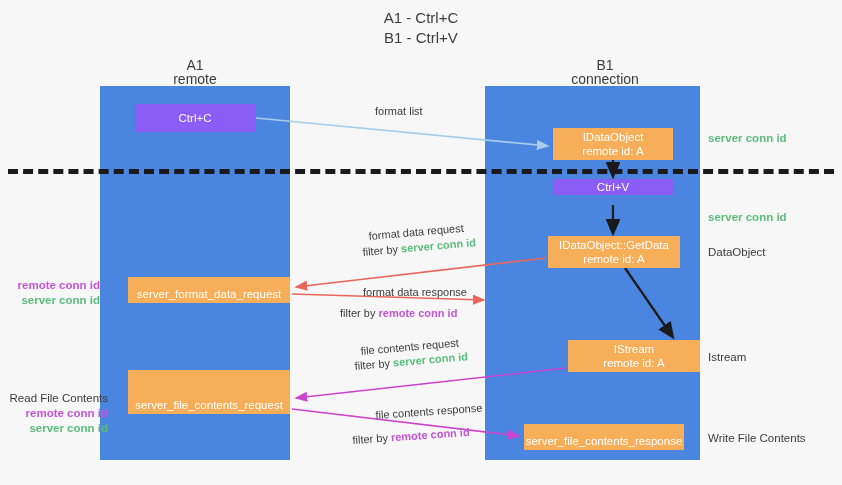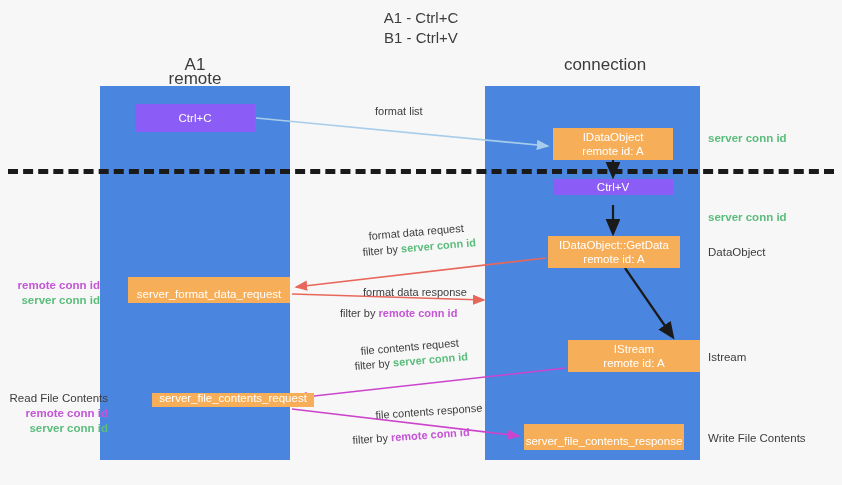--- a/index.html
+++ b/index.html
@@ -15,21 +15,21 @@
 
   
   #title{
     left:0;top:8px;width:842px;
     text-align:center;
     font-size:15px;line-height:20px;color:#3c3c3c;
   }
 
   
   .lane-head{
-    text-align:center;font-size:17px;line-height:14px;color:#3c3c3c;
+    text-align:center;font-size:14px;line-height:14px;color:#3c3c3c;
   }
   #head-a{left:135px;top:58px;width:120px;}
   #head-b{left:545px;top:58px;width:120px;}
 
   
   .lane{background:#4a86e0;}
   #lane-a{left:100px;top:86px;width:190px;height:374px;}
   #lane-b{left:485px;top:86px;width:215px;height:374px;}
 
   
@@ -47,21 +47,21 @@
   .green{background:#8b5cf6;}
   .orange{background:#f7ae59;align-items:flex-end;}
 
   #n-ctrlc{left:135px;top:104px;width:120px;height:28px;}
   #n-idataobject{left:553px;top:128px;width:120px;height:32px;}
   #n-ctrlv{left:553px;top:179px;width:120px;height:16px;}
   #n-getdata{left:548px;top:236px;width:132px;height:32px;}
   #n-istream{left:568px;top:340px;width:132px;height:32px;}
   #n-fmt-req{left:128px;top:277px;width:162px;height:26px;}
   #n-fmt-res{left:489px;top:288px;width:157px;height:26px;}
-  #n-file-req{left:128px;top:393px;width:162px;height:14px;margin-left:24px;}
+  #n-file-req{left:128px;top:370px;width:162px;height:44px;}
   #n-file-res{left:524px;top:424px;width:160px;height:26px;}
 
   
   .note{font-size:11.5px;line-height:15px;}
   .green-t{color:#5bbd7c;font-weight:bold;}
   .purple-t{color:#c455d6;font-weight:bold;}
   .plain-t{color:#3c3c3c;}
 
   #note-server-1{left:708px;top:131px;}
   #note-server-2{left:708px;top:210px;}
@@ -94,20 +94,21 @@
   <div class="abs" id="title">
     <div>A1 - Ctrl+C</div>
     <div>B1 - Ctrl+V</div>
   </div>
 
   <div class="abs lane-head" id="head-a">
     <div>A1</div>
     <div>remote</div>
   </div>
   <div class="abs lane-head" id="head-b">
+    <div>B1</div>
     <div>connection</div>
   </div>
 
   <div class="abs lane" id="lane-a"></div>
   <div class="abs lane" id="lane-b"></div>
 
   <svg id="wires">
     <defs>
       <marker id="ah-blue" markerWidth="9" markerHeight="9" refX="7" refY="3.2" orient="auto">
         <path d="M0,0 L8,3.2 L0,6.4 z" fill="#a8cdea"></path>

